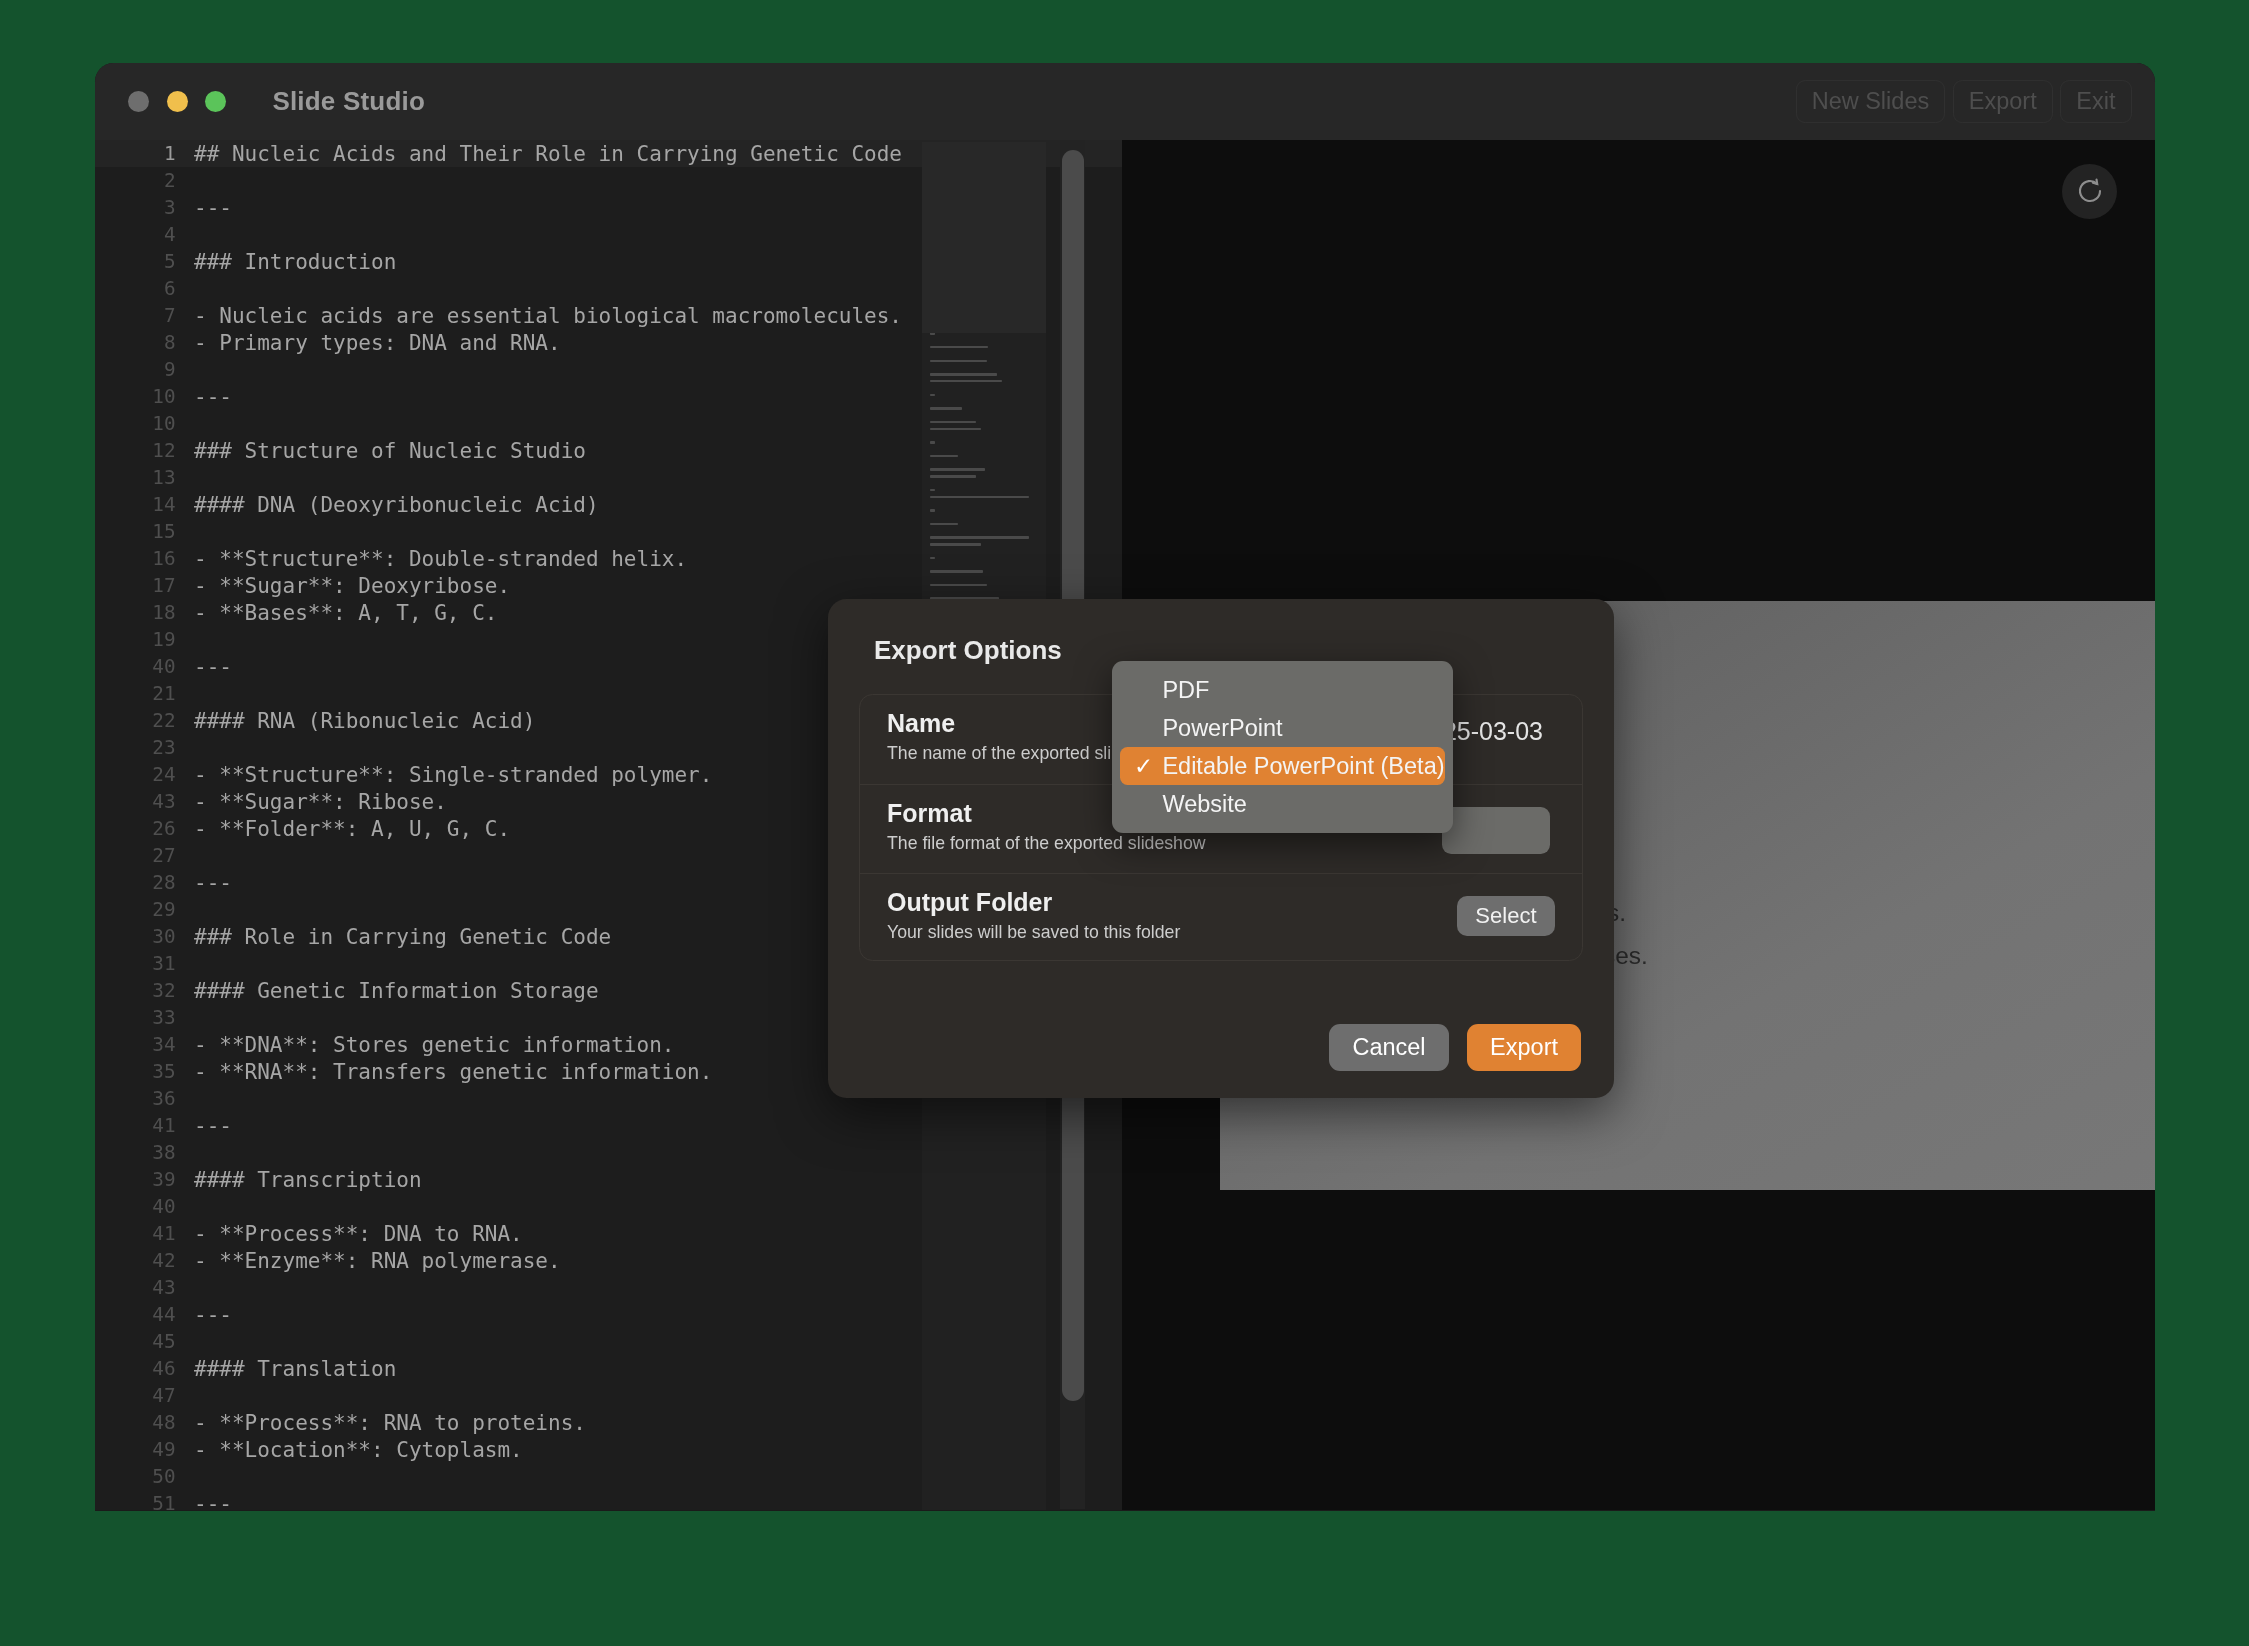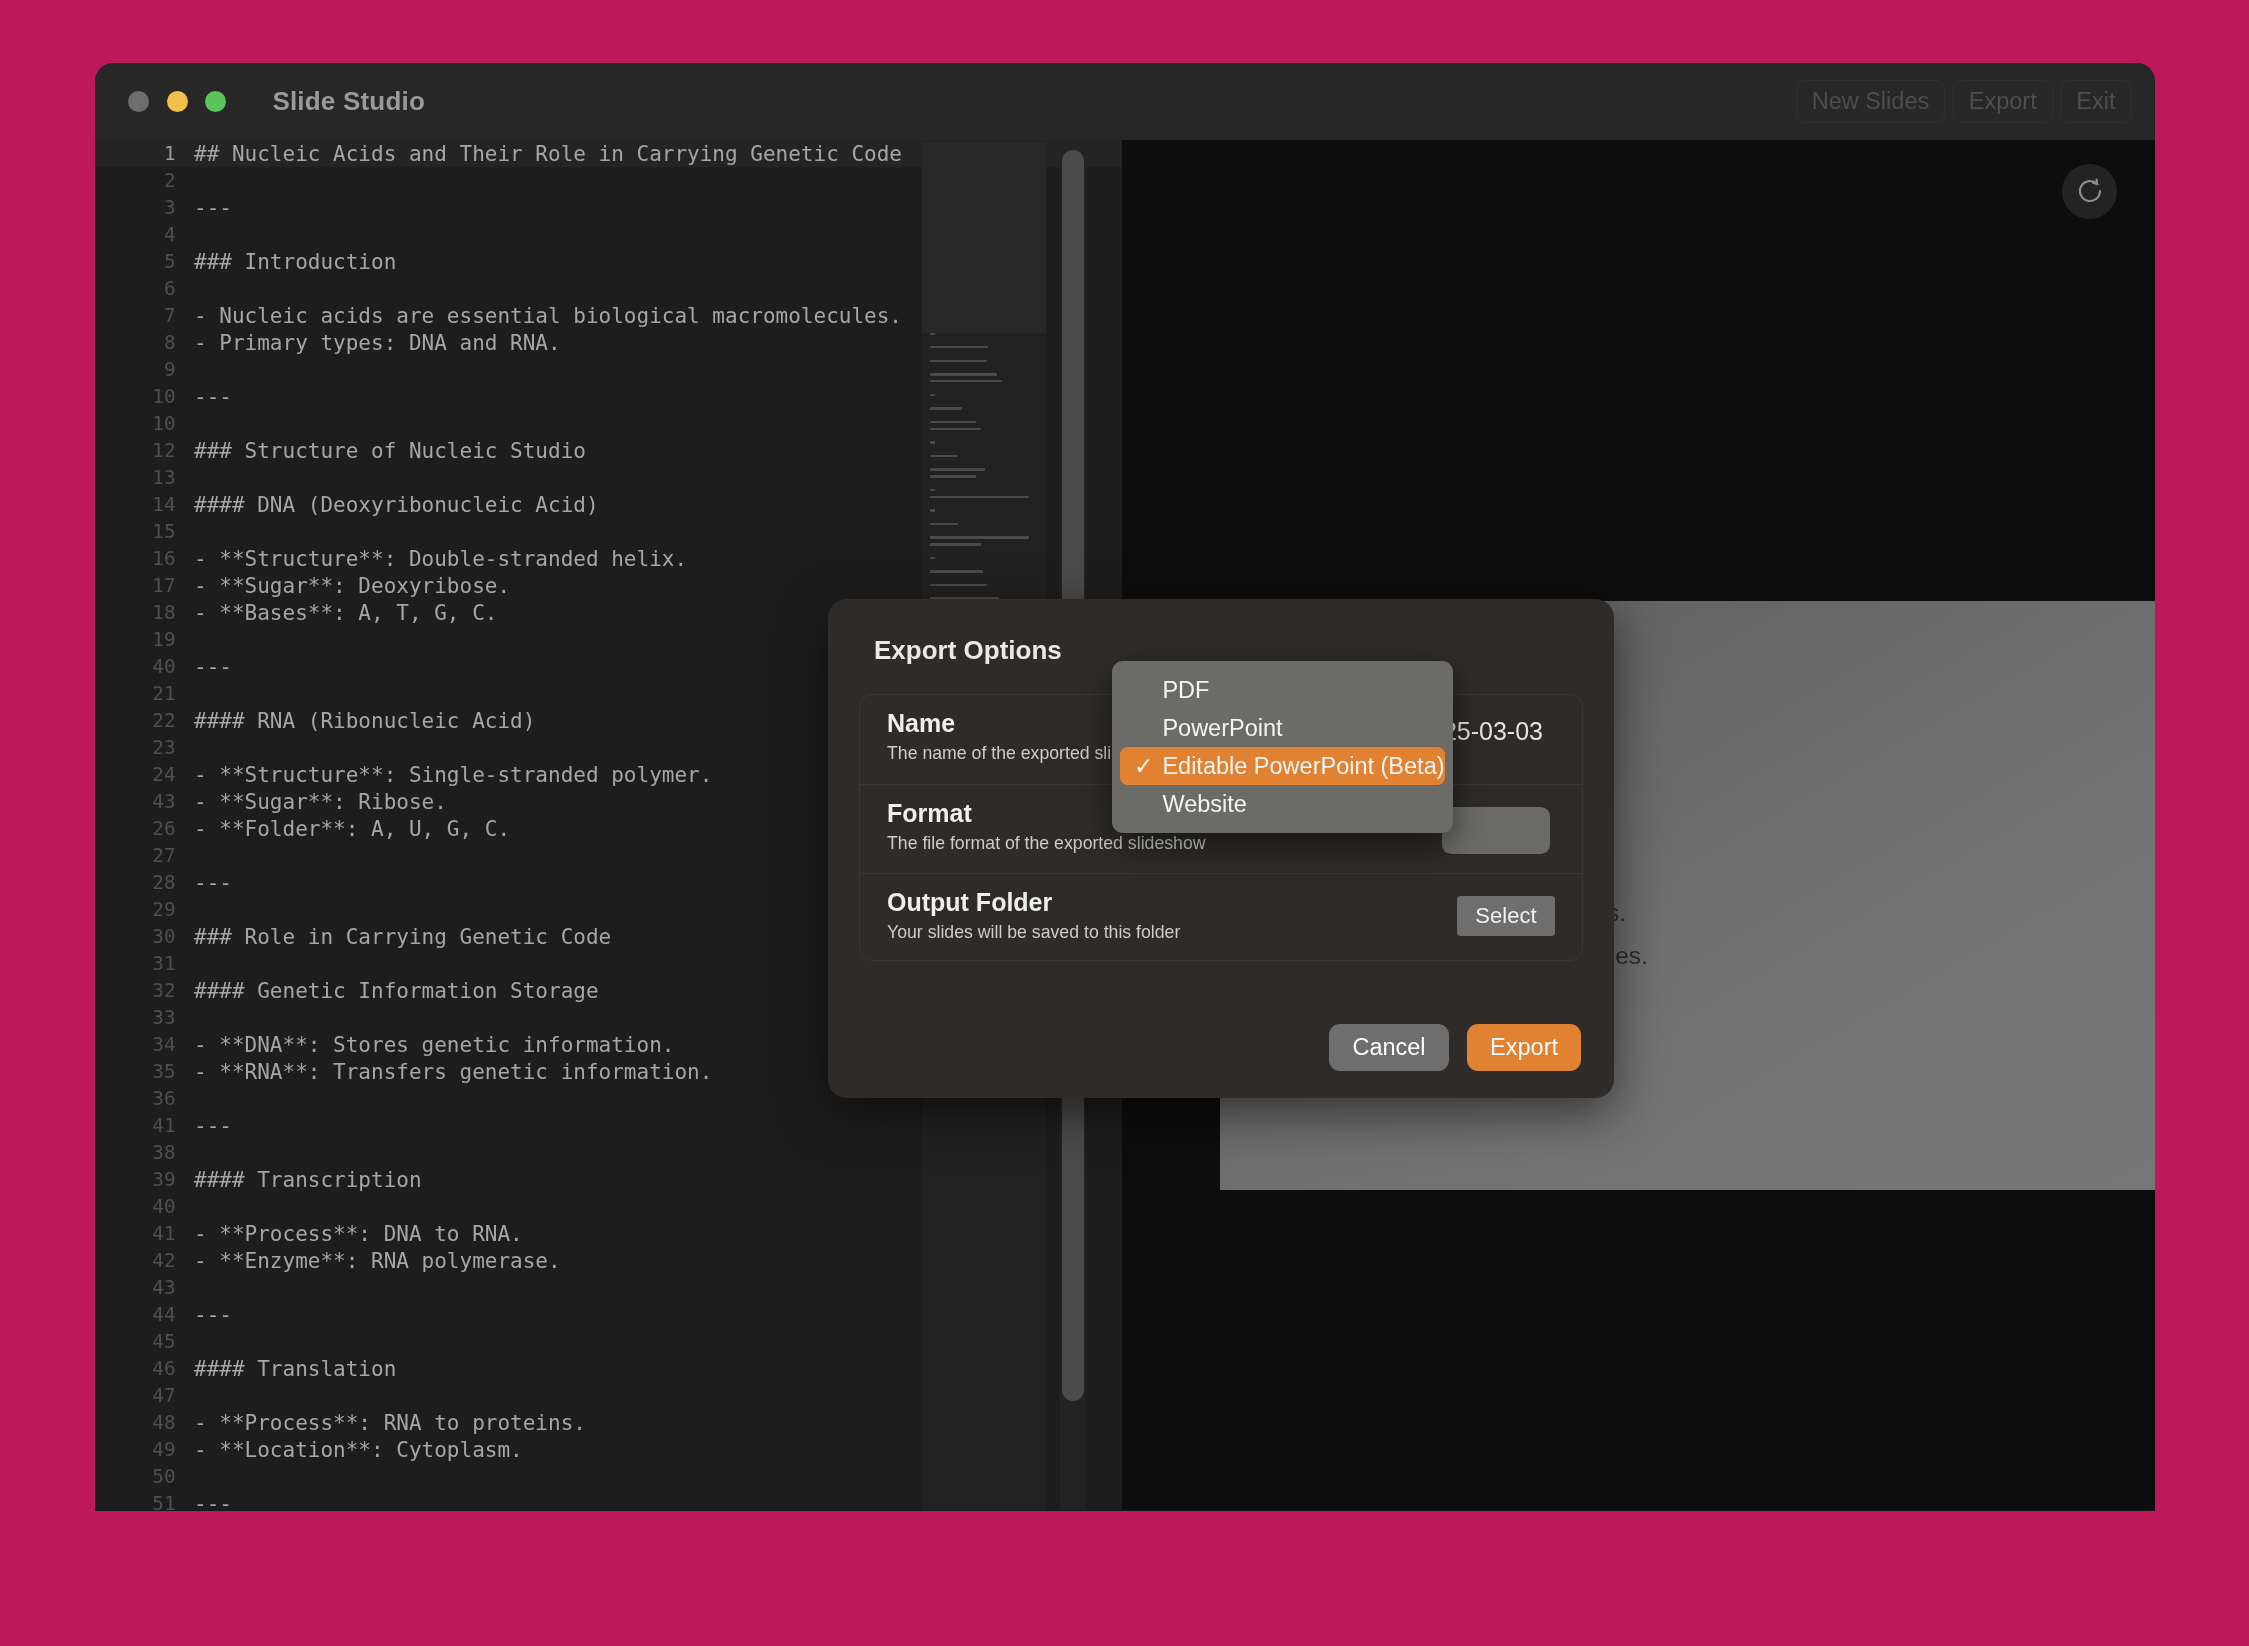--- a/index.html
+++ b/index.html
@@ -9,21 +9,21 @@
     width: 2250px;
     height: 1646px;
     overflow: hidden;
     font-family: "Liberation Sans", sans-serif;
   }
 
   #root {
     position: relative;
     width: 2250px;
     height: 1646px;
-    background: #be185d;
+    background: #14532d;
   }
 
   
   .window {
     position: absolute;
     left: 95px;
     top: 63px;
     width: 2060px;
     height: 1448px;
     background: #1a1a1a;
@@ -291,21 +291,21 @@
     border-radius: 9.2px;
   }
   .select-btn {
     position: absolute;
     right: 27px;
     top: 22px;
     background: #6e6e6e;
     color: #f2f2f2;
     font-size: 22px;
     padding: 9.2px 18.5px;
-    border-radius: 4px;
+    border-radius: 10px;
     line-height: 1;
     text-align: center;
   }
 
   .modal-actions {
     position: absolute;
     right: 33px;
     bottom: 27px;
     display: flex;
     align-items: center;

